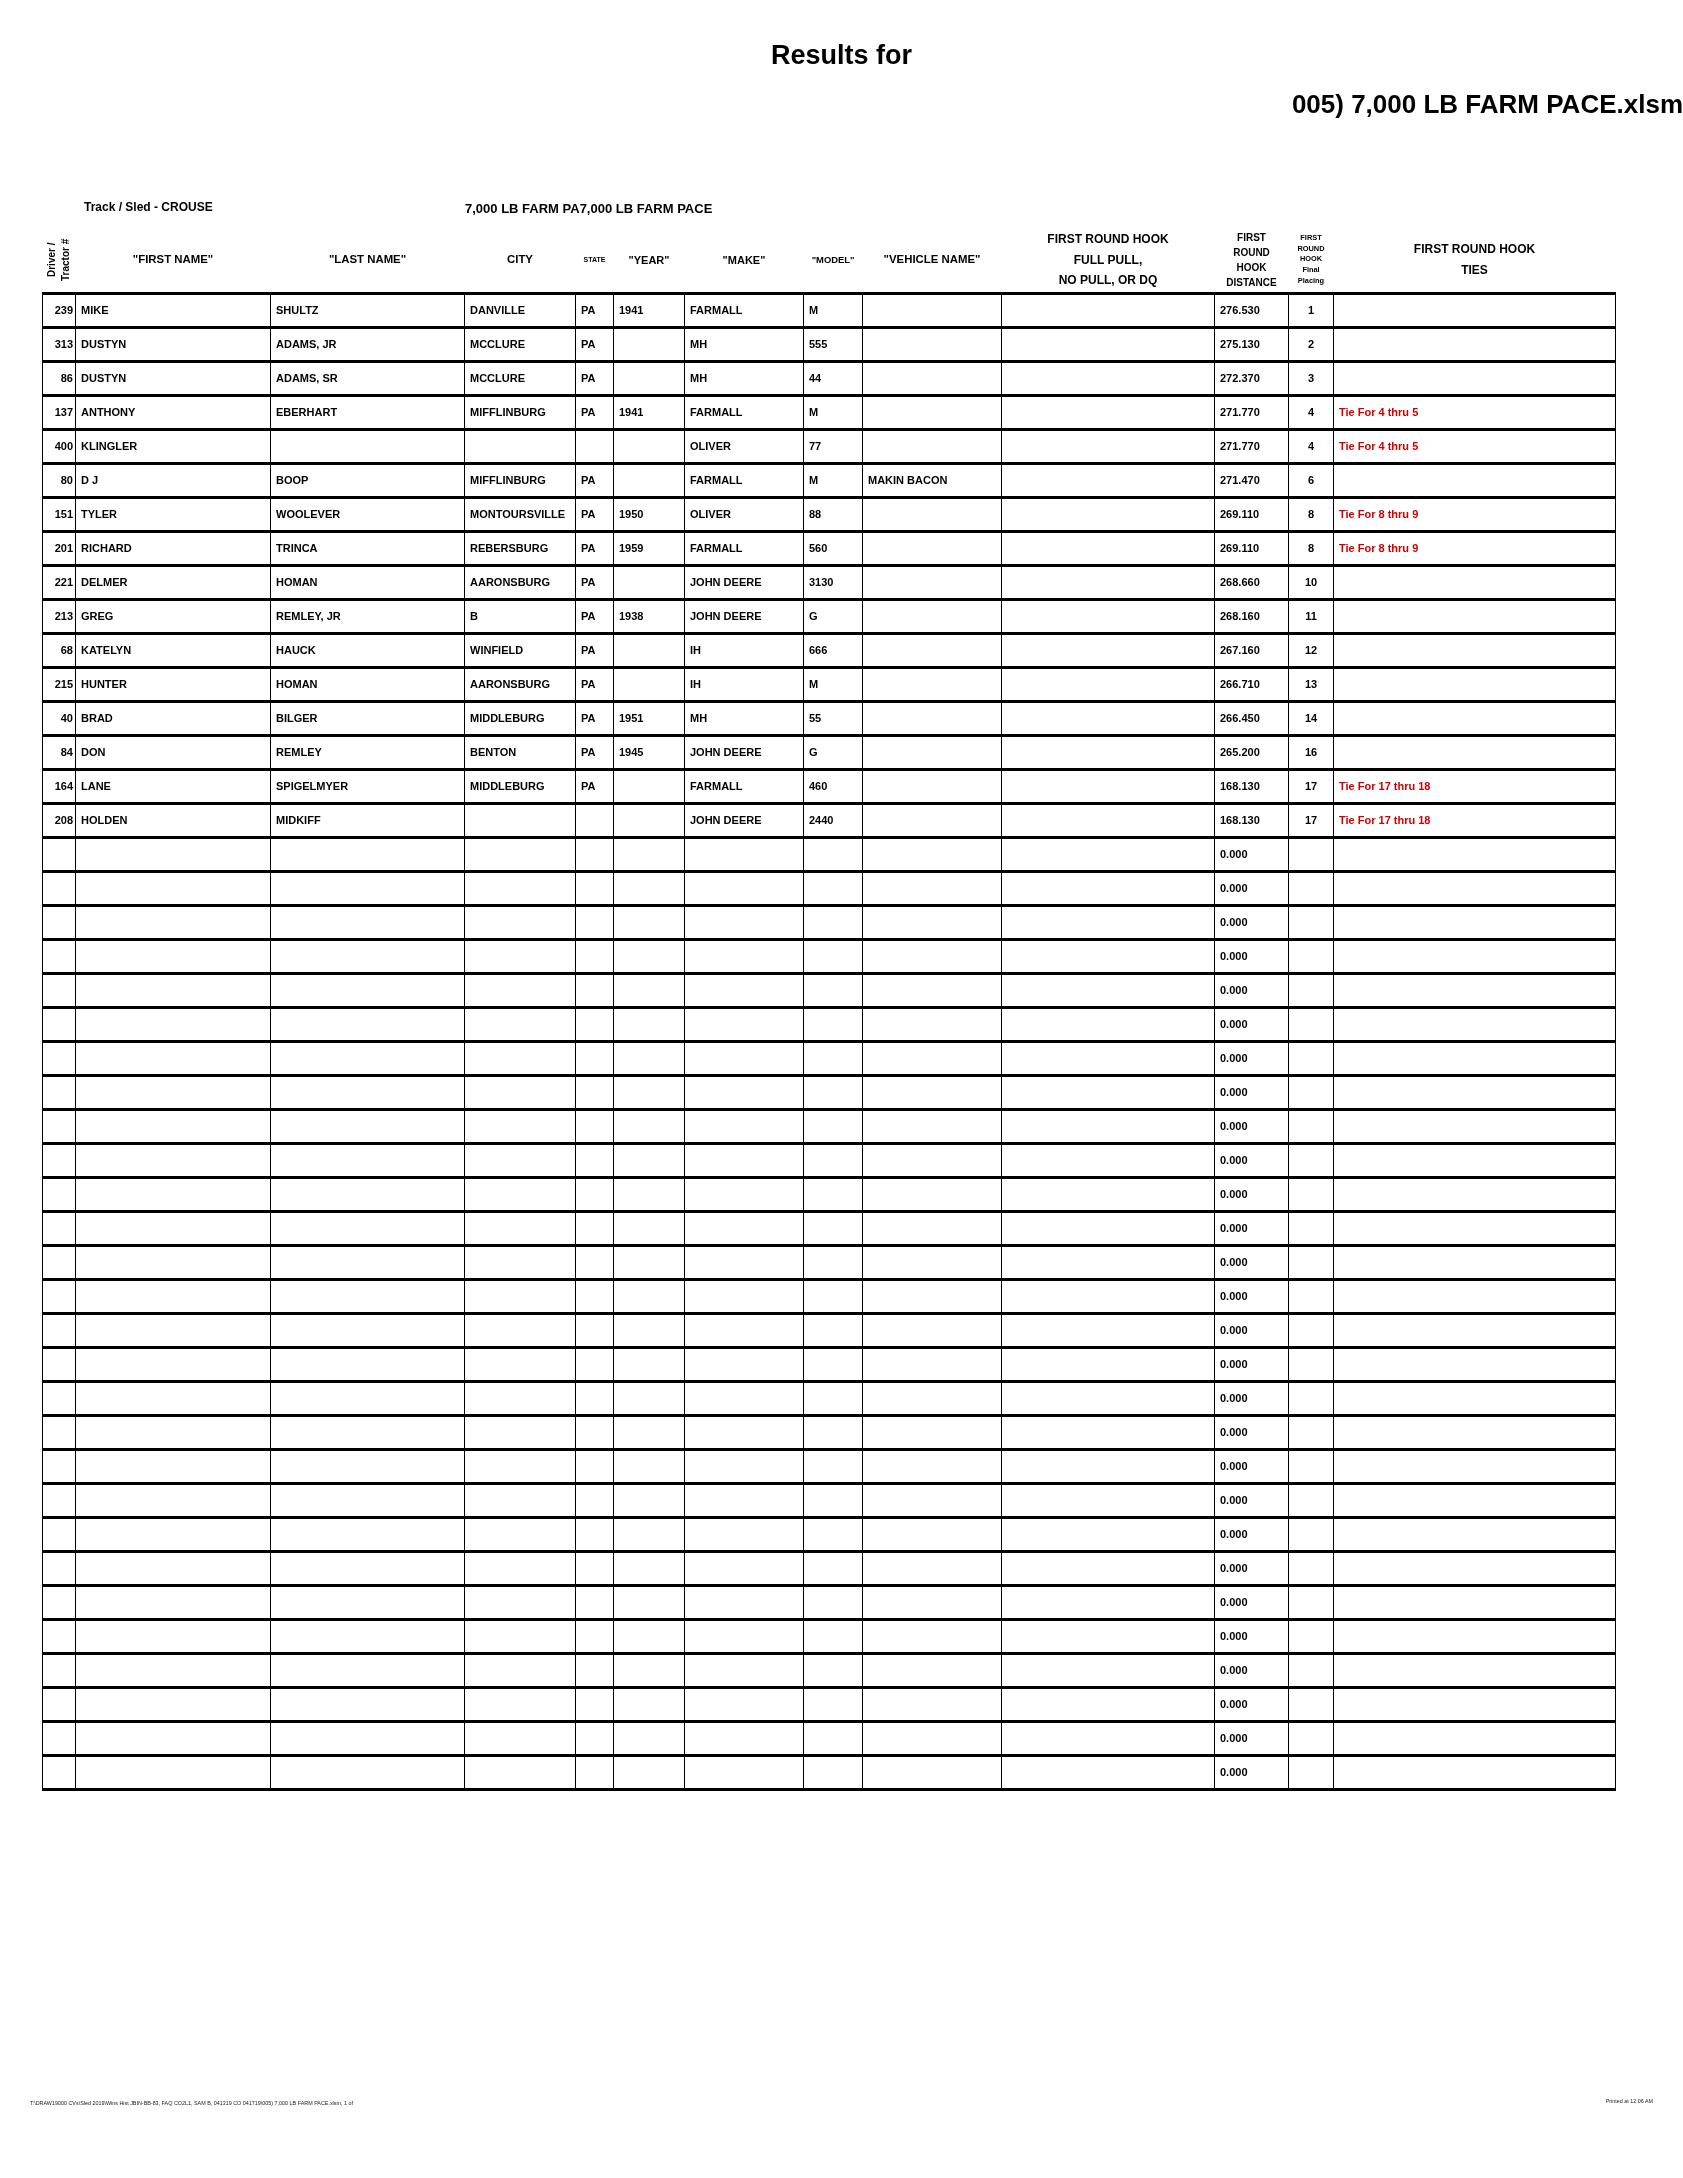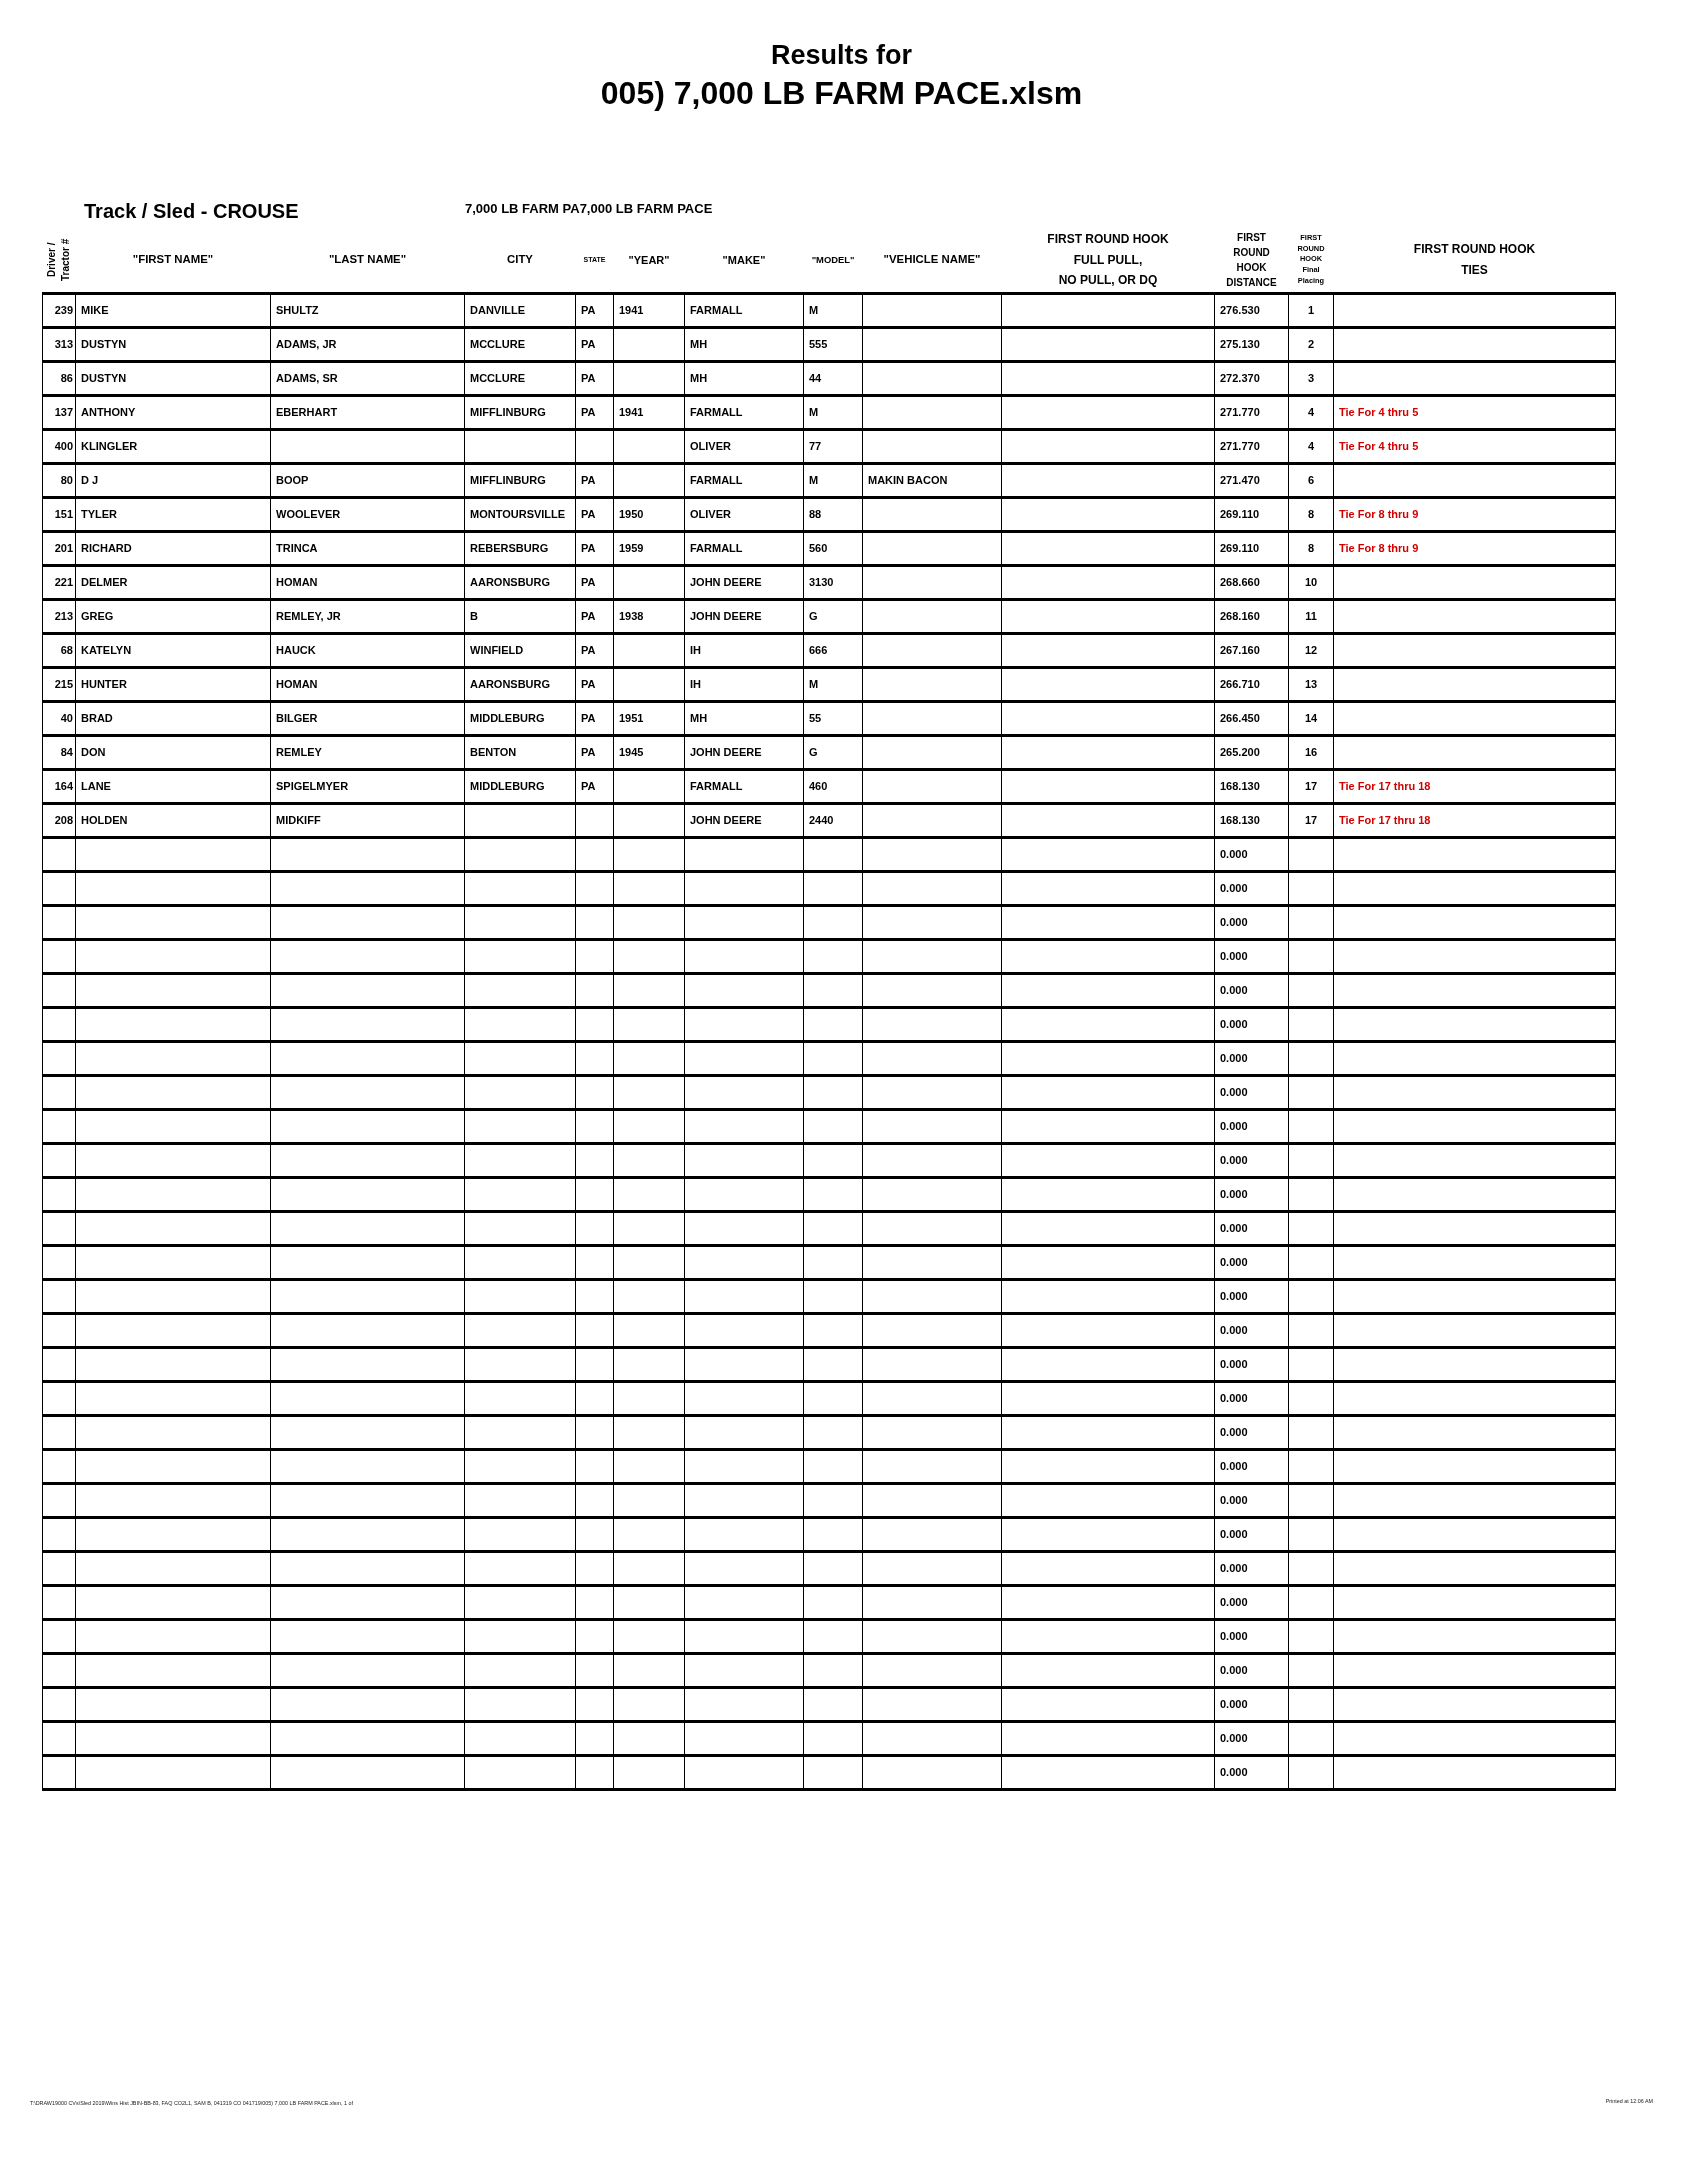--- a/index.html
+++ b/index.html
@@ -9,25 +9,25 @@
     background: #ffffff;
     font-family: "Liberation Sans", sans-serif;
     color: #000;
     position: relative;
   }
   .page-title-1 {
     position: absolute; top: 40px; left: 0; width: 1683px;
     text-align: center; font-weight: bold; font-size: 27px;
   }
   .page-title-2 {
-    position: absolute; top: 75px; left: 0; width: 1683px;
-    text-align: center; font-weight: bold; font-size: 32px;
+    position: absolute; top: 89px; left: 0; width: 1683px;
+    text-align: right; font-weight: bold; font-size: 26px;
   }
   .subheader { position: absolute; top: 200px; left: 0; width: 1683px; height: 24px; }
-  .track-sled { position: absolute; left: 84px; top: 0; font-weight: bold; font-size: 20px; white-space: nowrap; }
+  .track-sled { position: absolute; left: 84px; top: 0; font-weight: bold; font-size: 12px; white-space: nowrap; }
   .class-name { position: absolute; left: 465px; top: 1px; font-weight: bold; font-size: 13px; white-space: nowrap; display: flex; }
   .class-name span { display: inline-block; }
 
   table.results {
     position: absolute; left: 42px; top: 228px;
     border-collapse: collapse; table-layout: fixed;
     width: 1572px;
   }
   col.c0 { width: 33px; }  col.c1 { width: 195px; } col.c2 { width: 194px; }
   col.c3 { width: 111px; } col.c4 { width: 38px; }  col.c5 { width: 71px; }

